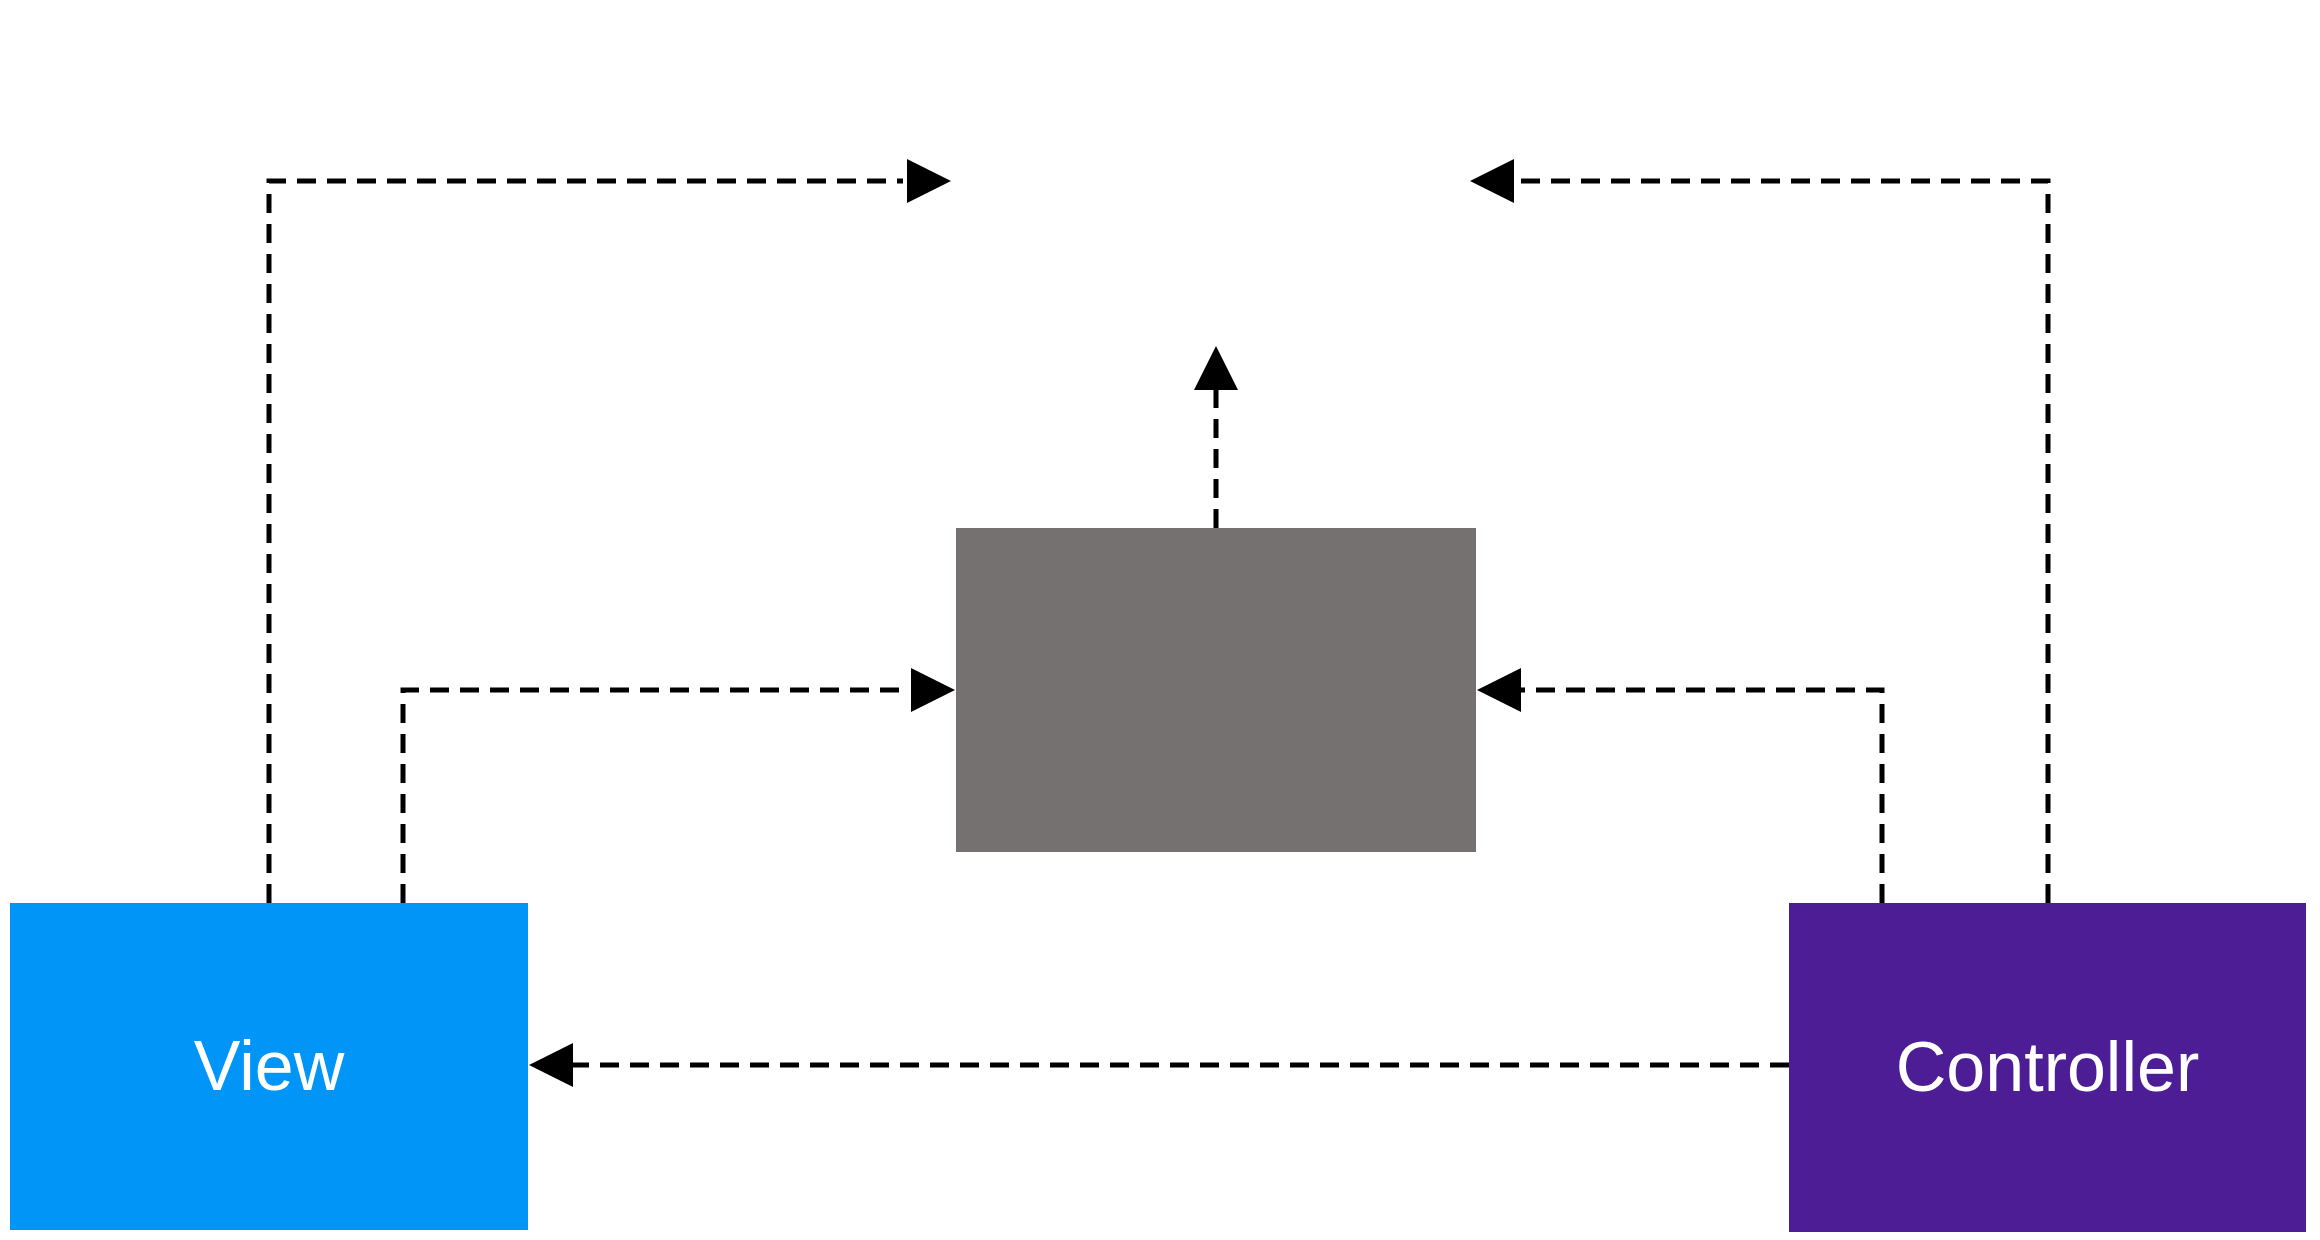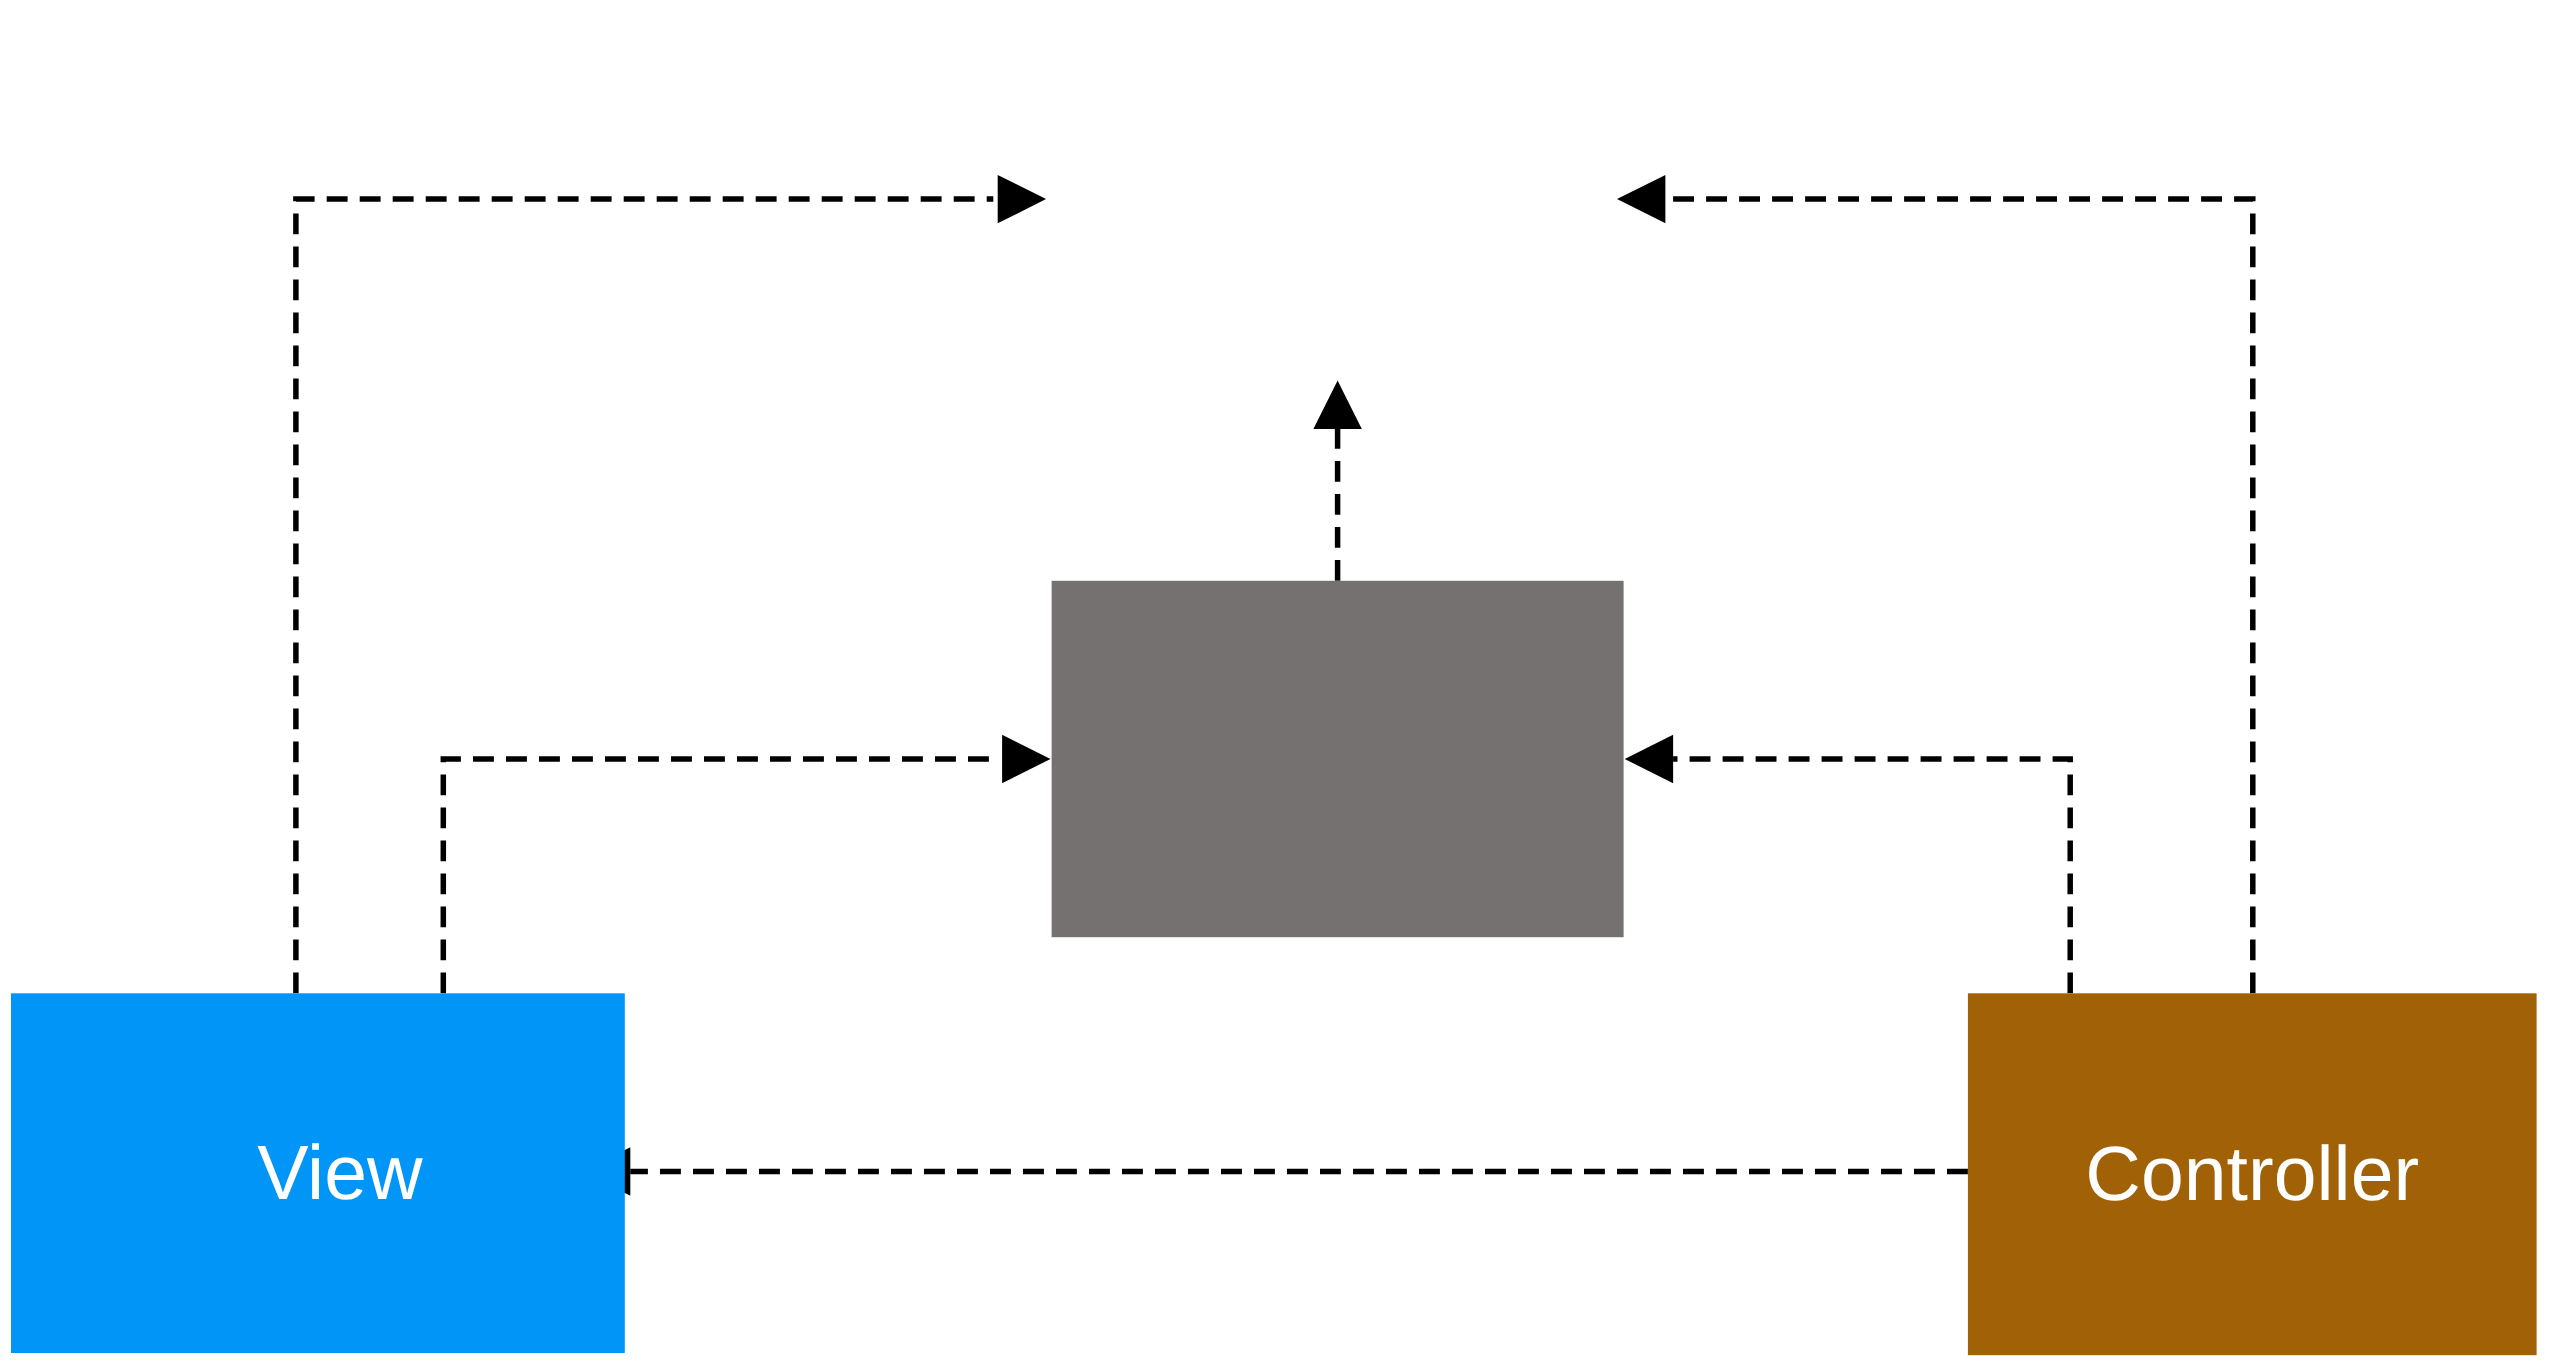--- a/index.html
+++ b/index.html
@@ -91,21 +91,21 @@
     <g>
       <path class="edge-line" d="M 1216 528 L 1216 390"></path>
       <polygon class="edge-arrowhead" points="1216,346 1194,390 1238,390"></polygon>
     </g>
   </svg>
 
 
   <div class="node node-observer" style="background-color: rgb(118, 113, 113);">
   </div>
 
-  <div class="node node-view" style="background-color: rgb(2, 149, 248); padding-left: 40px;">
+  <div class="node node-view" style="background-color: rgb(2, 149, 248);">
     <div class="node-label">View</div>
   </div>
 
-  <div class="node node-controller" style="background-color: #a16207;">
+  <div class="node node-controller" style="background-color: #4c1d95;">
     <div class="node-label">Controller</div>
   </div>
 
 </div>
 
 </body></html>

